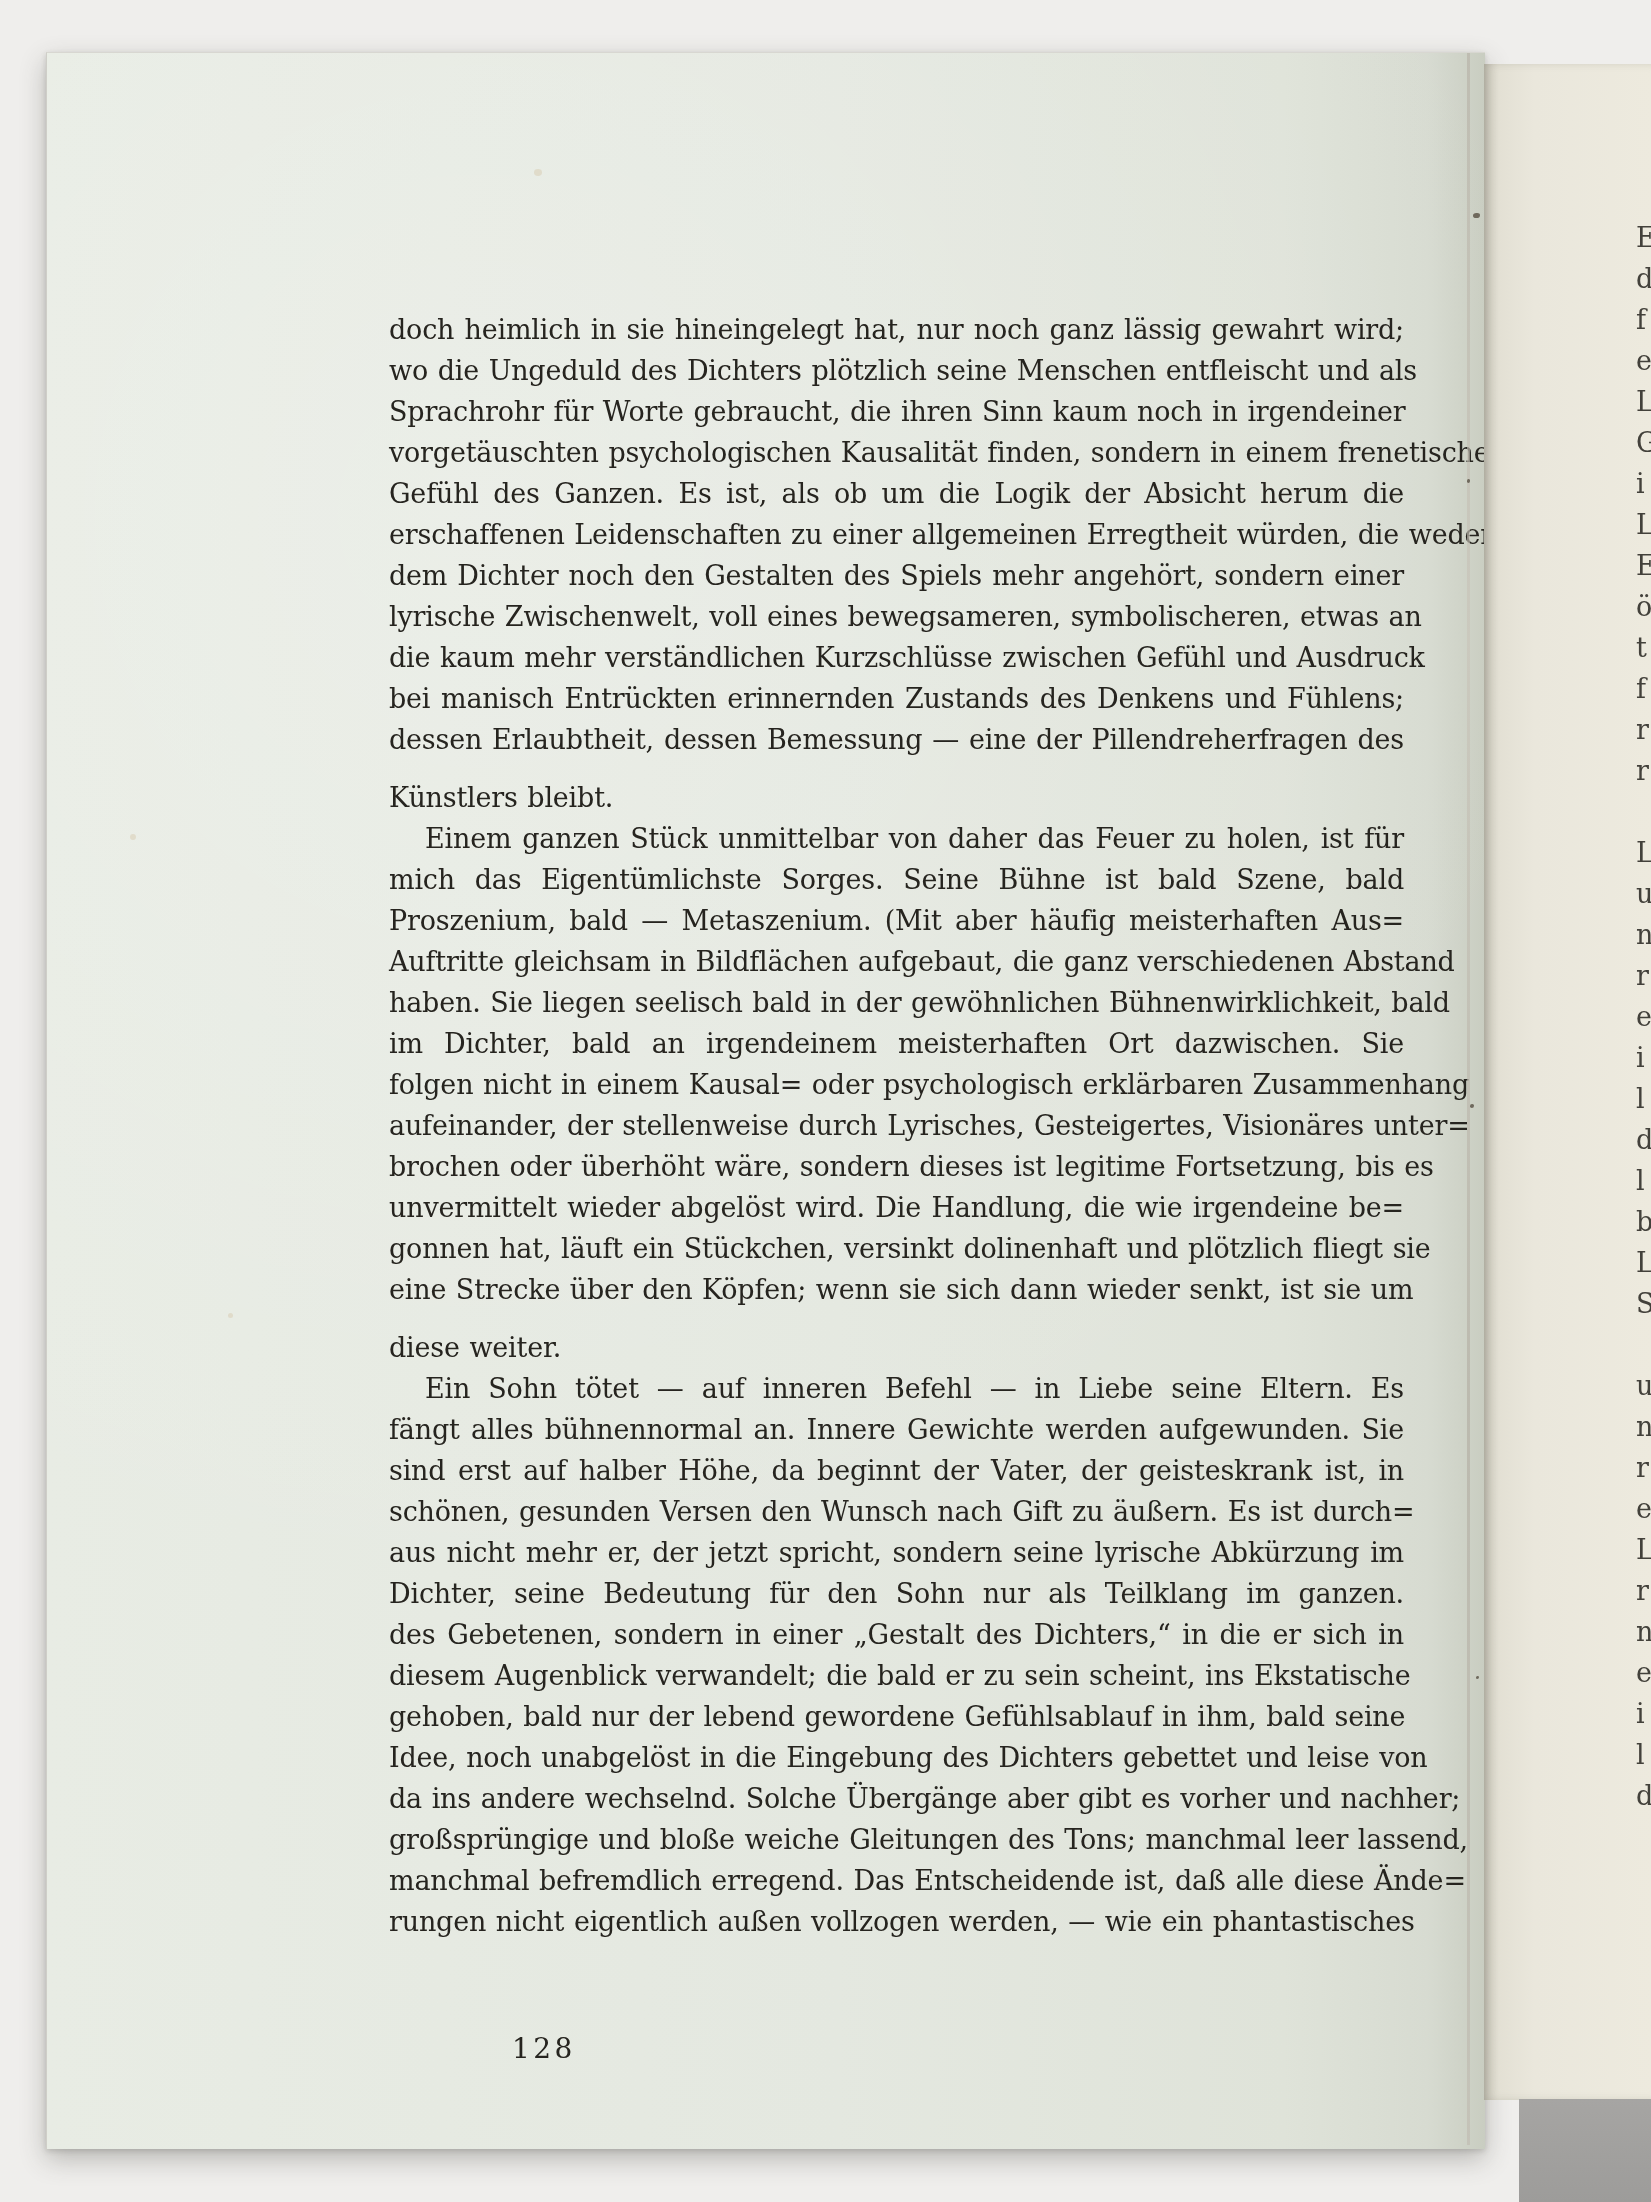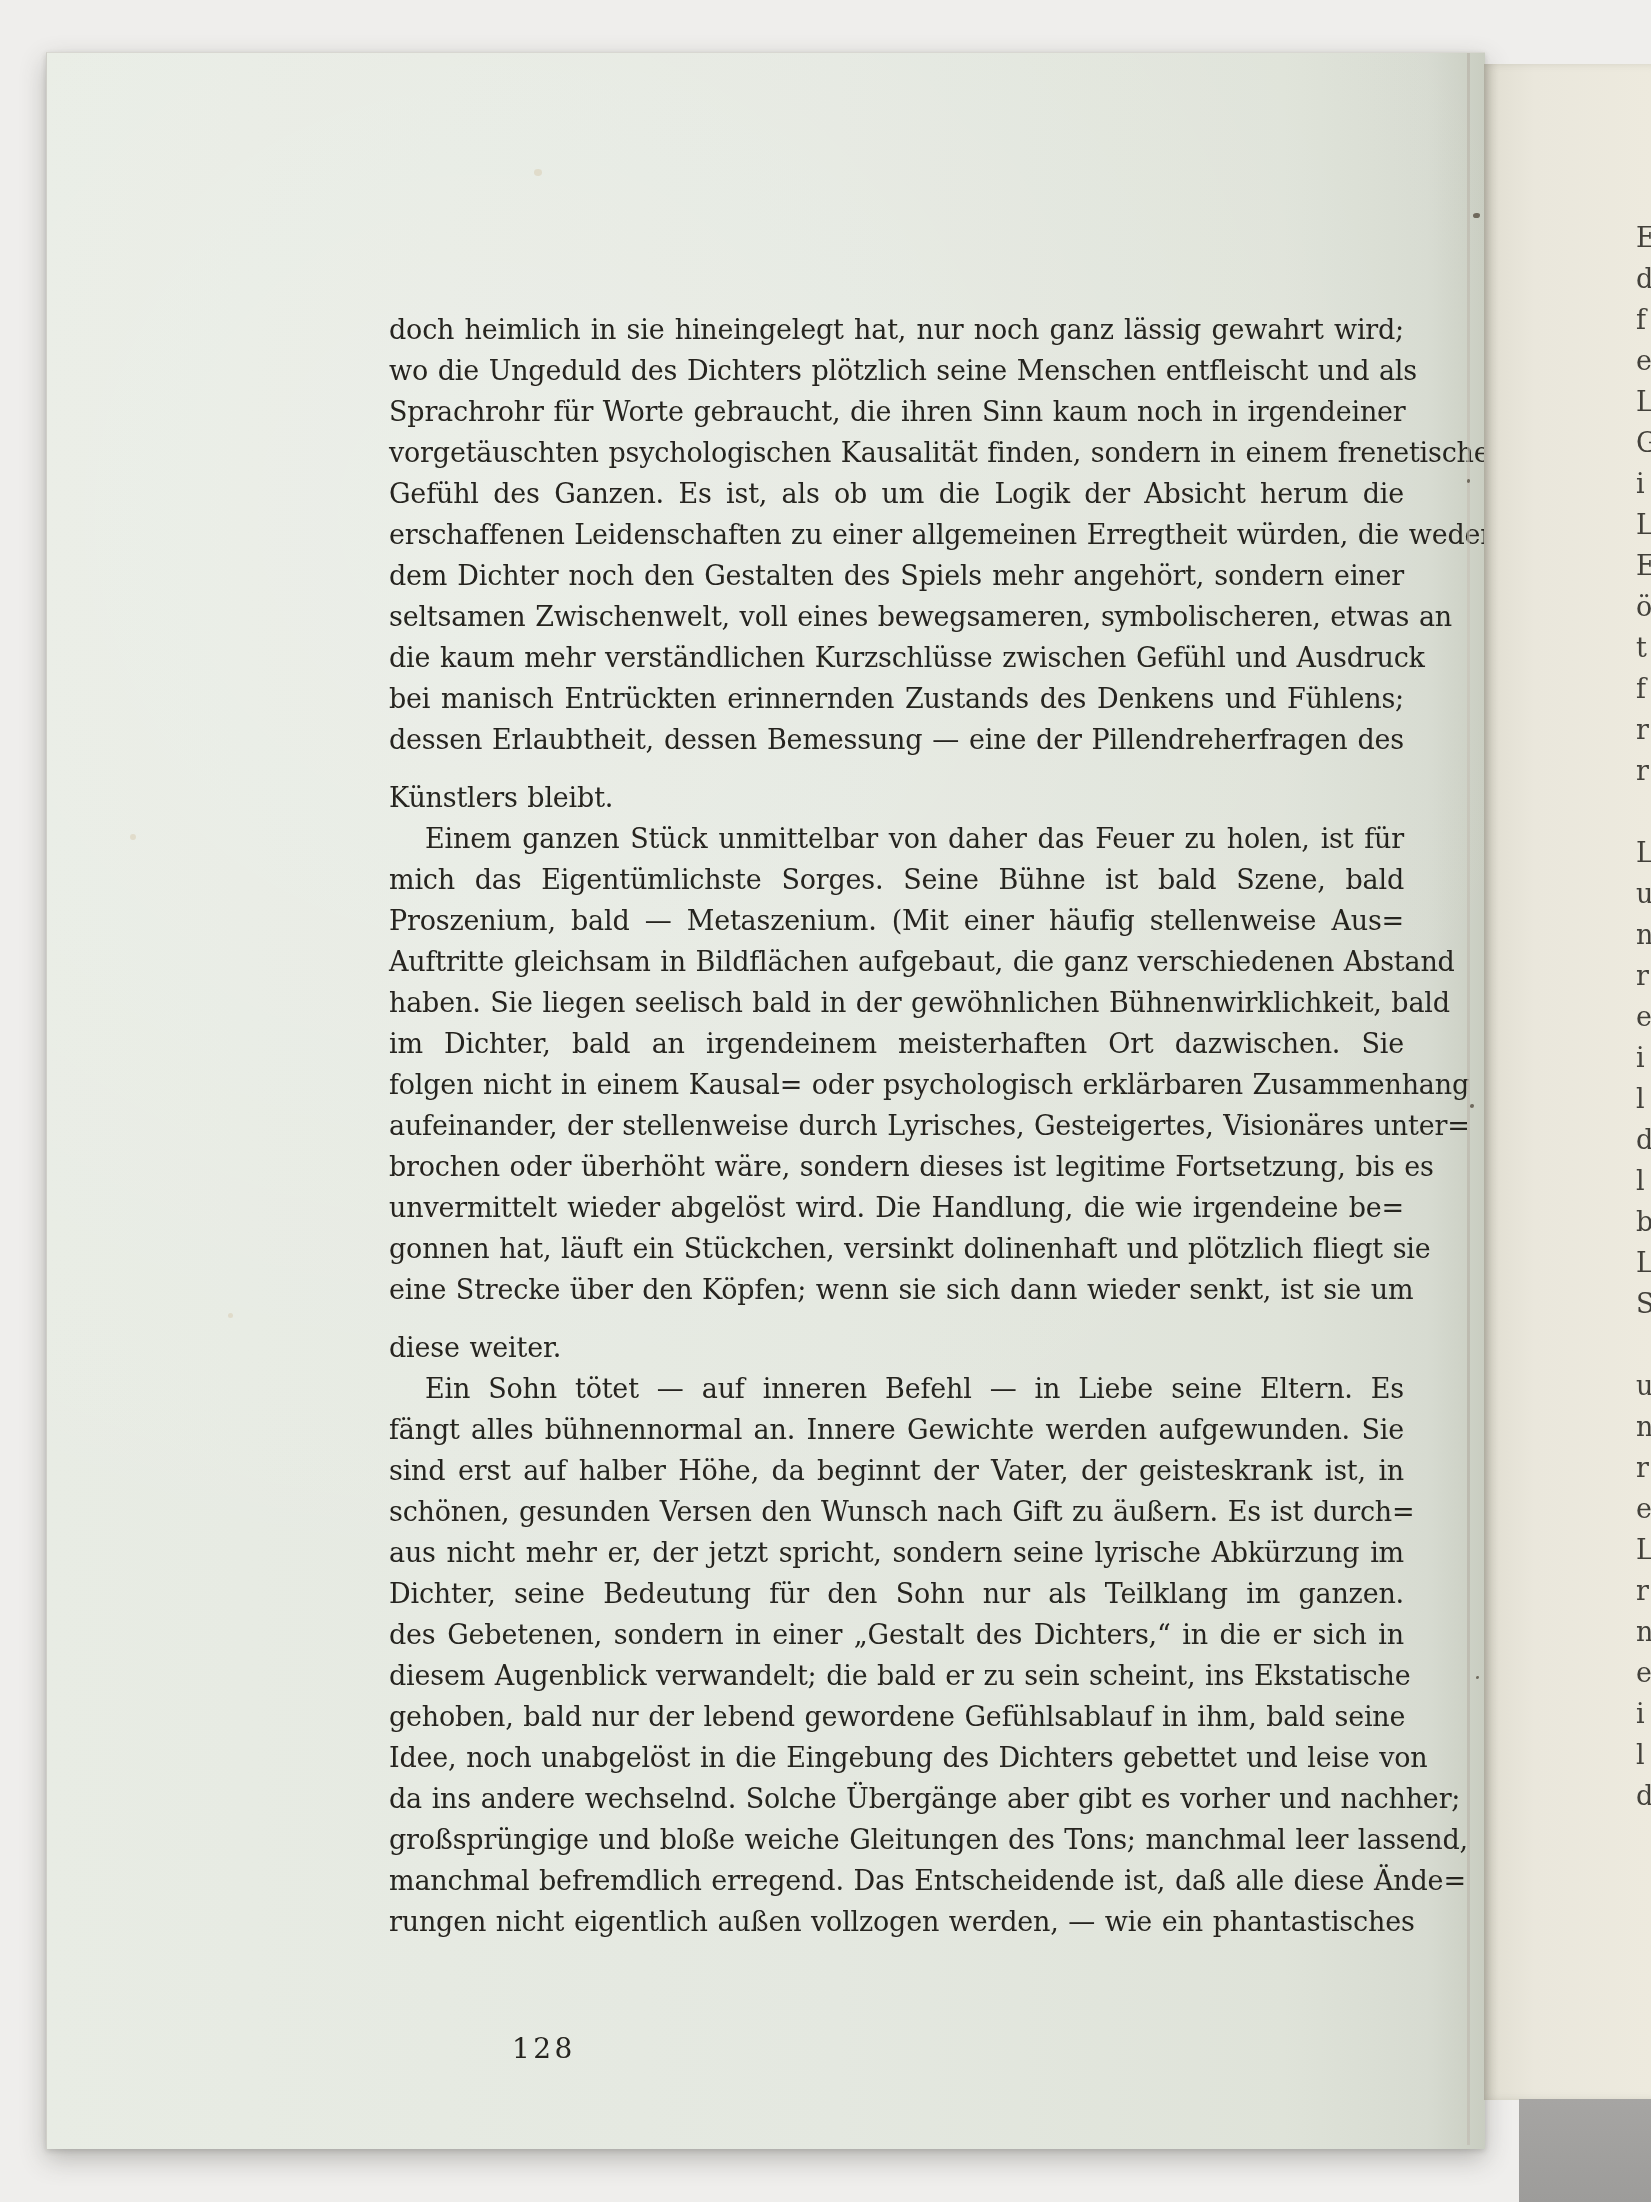--- a/index.html
+++ b/index.html
@@ -115,28 +115,28 @@
 
 <div class="page">
   <div class="text-block">
       <div class="text-line">doch heimlich in sie hineingelegt hat, nur noch ganz lässig gewahrt wird;</div>
       <div class="text-line">wo die Ungeduld des Dichters plötzlich seine Menschen entfleischt und als</div>
       <div class="text-line">Sprachrohr für Worte gebraucht, die ihren Sinn kaum noch in irgendeiner</div>
       <div class="text-line">vorgetäuschten psychologischen Kausalität finden, sondern in einem frenetischen</div>
       <div class="text-line">Gefühl des Ganzen.  Es ist, als ob um die Logik der Absicht herum die</div>
       <div class="text-line">erschaffenen Leidenschaften zu einer allgemeinen Erregtheit würden, die weder</div>
       <div class="text-line">dem Dichter noch den Gestalten des Spiels mehr angehört, sondern einer</div>
-      <div class="text-line">seltsamen Zwischenwelt, voll eines bewegsameren, symbolischeren, etwas an</div>
+      <div class="text-line">lyrische Zwischenwelt, voll eines bewegsameren, symbolischeren, etwas an</div>
       <div class="text-line">die kaum mehr verständlichen Kurzschlüsse zwischen Gefühl und Ausdruck</div>
       <div class="text-line">bei manisch Entrückten erinnernden Zustands des Denkens und Fühlens;</div>
       <div class="text-line">dessen Erlaubtheit, dessen Bemessung — eine der Pillendreherfragen des</div>
       <div class="text-line rag">Künstlers bleibt.</div>
       <div class="text-line indent">Einem ganzen Stück unmittelbar von daher das Feuer zu holen, ist für</div>
       <div class="text-line">mich das Eigentümlichste Sorges.  Seine Bühne ist bald Szene, bald</div>
-      <div class="text-line">Proszenium, bald — Metaszenium. (Mit einer häufig stellenweise Aus=</div>
+      <div class="text-line">Proszenium, bald — Metaszenium. (Mit aber häufig meisterhaften Aus=</div>
       <div class="text-line">Auftritte gleichsam in Bildflächen aufgebaut, die ganz verschiedenen Abstand</div>
       <div class="text-line">haben. Sie liegen seelisch bald in der gewöhnlichen Bühnenwirklichkeit, bald</div>
       <div class="text-line">im Dichter, bald an irgendeinem meisterhaften Ort dazwischen.  Sie</div>
       <div class="text-line">folgen nicht in einem Kausal= oder psychologisch erklärbaren Zusammenhang</div>
       <div class="text-line">aufeinander, der stellenweise durch Lyrisches, Gesteigertes, Visionäres unter=</div>
       <div class="text-line">brochen oder überhöht wäre, sondern dieses ist legitime Fortsetzung, bis es</div>
       <div class="text-line">unvermittelt wieder abgelöst wird.  Die Handlung, die wie irgendeine be=</div>
       <div class="text-line">gonnen hat, läuft ein Stückchen, versinkt dolinenhaft und plötzlich fliegt sie</div>
       <div class="text-line">eine Strecke über den Köpfen; wenn sie sich dann wieder senkt, ist sie um</div>
       <div class="text-line rag">diese weiter.</div>

